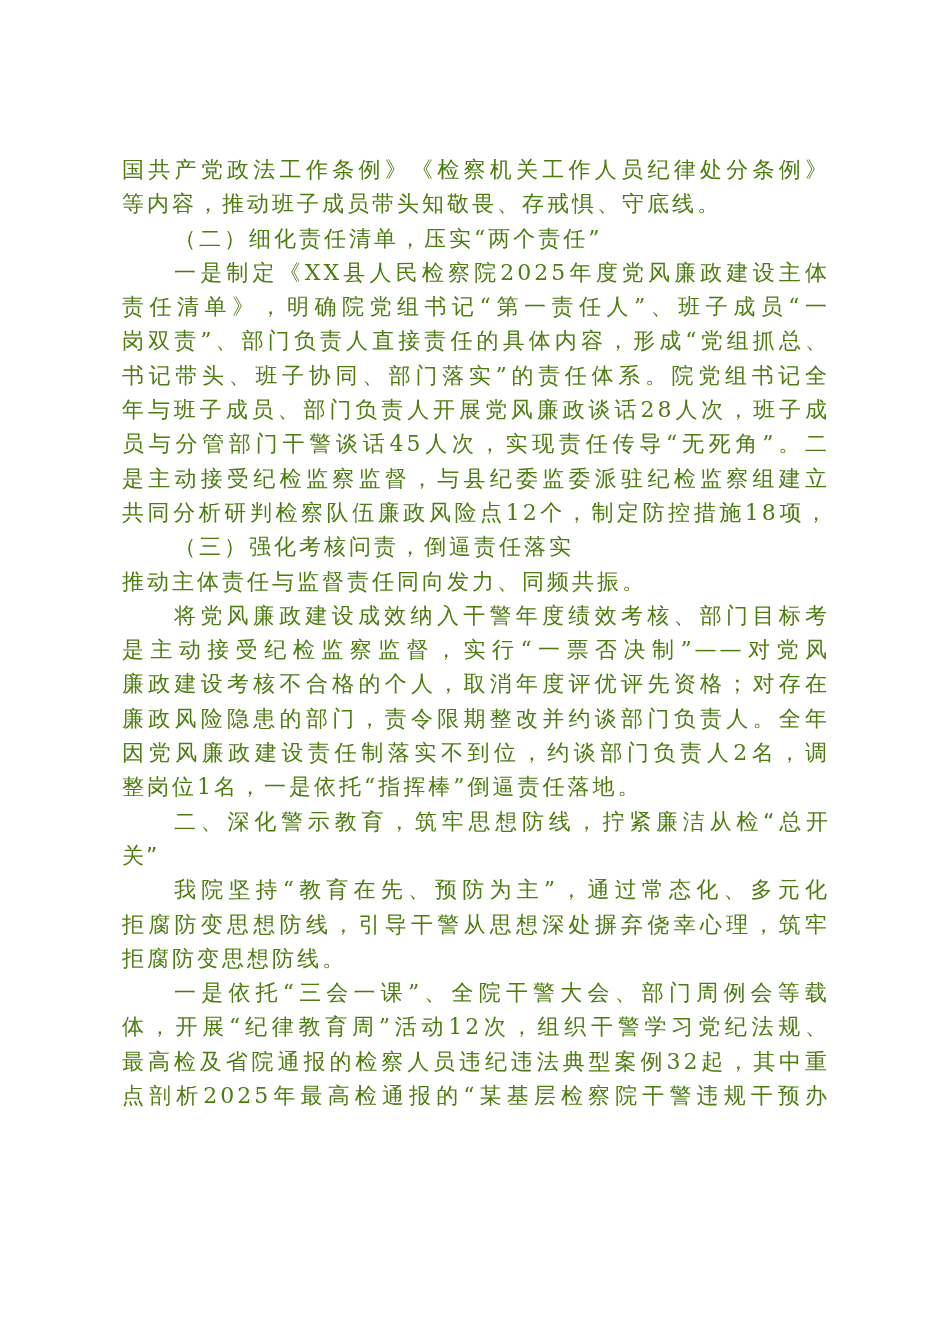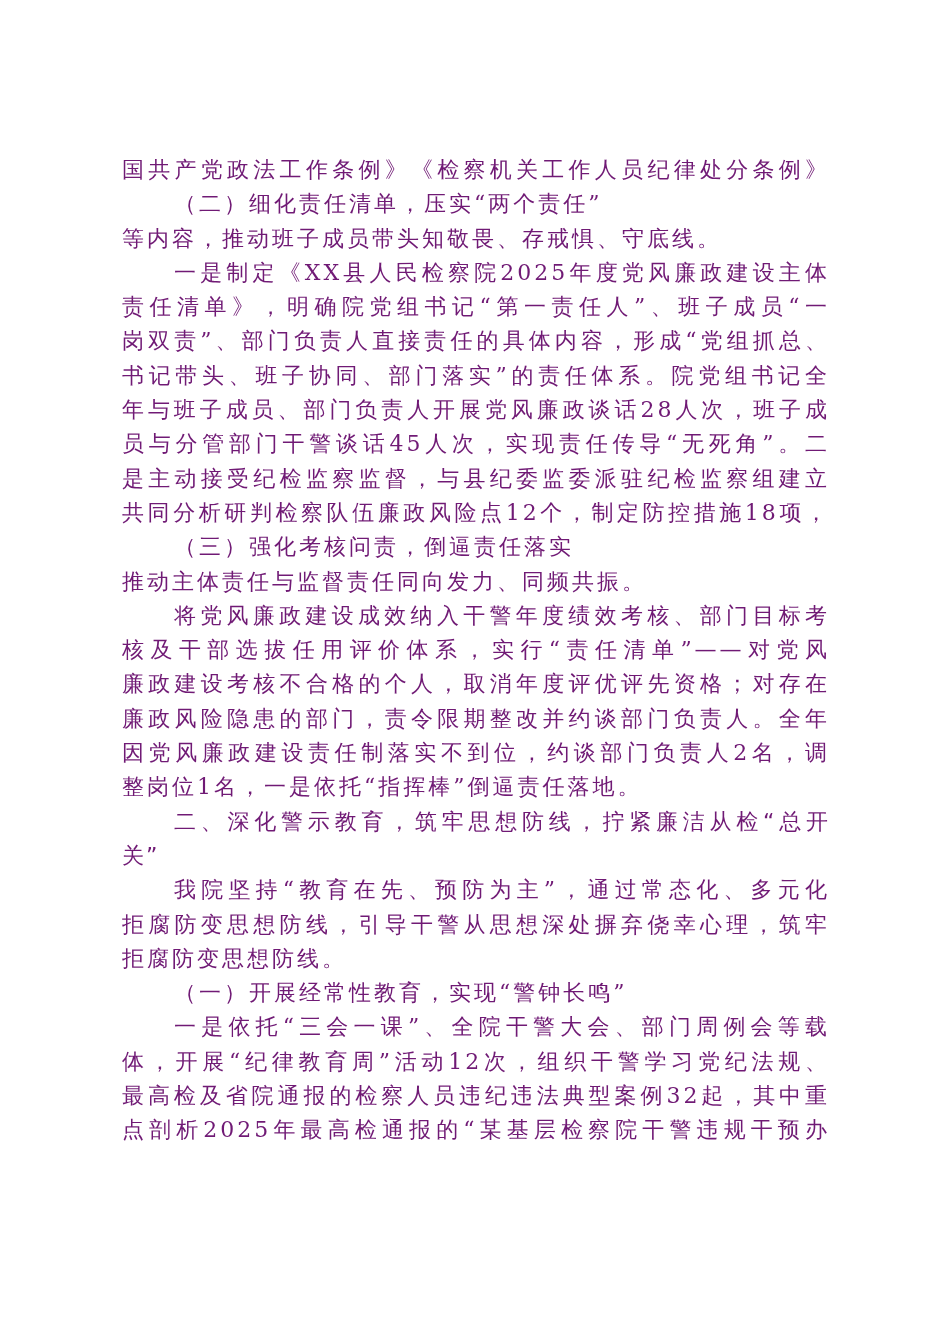--- a/index.html
+++ b/index.html
@@ -5,71 +5,70 @@
   html, body { margin: 0; padding: 0; background: #ffffff; }
   body { width: 950px; height: 1344px; position: relative; overflow: hidden; }
   .page {
     position: absolute;
     left: 122px;
     top: 153px;
     width: 708px;
     font-family: "DejaVu Serif", "Liberation Serif", serif;
     font-size: 22px;
     line-height: 34.3px;
-    color: #701a75;
+    color: #4d7c0f;
   }
   .line {
     display: block;
     height: 34.3px;
     white-space: nowrap;
     text-align: justify;
     text-align-last: justify;
     letter-spacing: 3px;
   }
   .line.last { text-align-last: left; }
   .indent { padding-left: 52px; }
   .sub-heading { font-weight: normal; }
   .main-heading { font-family: "DejaVu Sans", "Liberation Sans", sans-serif; font-weight: normal; letter-spacing: 2px; }
 </style>
 </head>
 <body>
 
 <div class="page">
 
   <span class="line">国共产党政法工作条例》《检察机关工作人员纪律处分条例》</span>
+  <span class="line last">等内容，推动班子成员带头知敬畏、存戒惧、守底线。</span>
+
   <span class="line last indent sub-heading">（二）细化责任清单，压实“两个责任”</span>
-
-  <span class="line last">等内容，推动班子成员带头知敬畏、存戒惧、守底线。</span>
 
   <span class="line indent">一是制定《XX县人民检察院2025年度党风廉政建设主体</span>
   <span class="line">责任清单》，明确院党组书记“第一责任人”、班子成员“一</span>
   <span class="line">岗双责”、部门负责人直接责任的具体内容，形成“党组抓总、</span>
   <span class="line">书记带头、班子协同、部门落实”的责任体系。院党组书记全</span>
   <span class="line">年与班子成员、部门负责人开展党风廉政谈话28人次，班子成</span>
   <span class="line">员与分管部门干警谈话45人次，实现责任传导“无死角”。二</span>
   <span class="line">是主动接受纪检监察监督，与县纪委监委派驻纪检监察组建立</span>
   <span class="line">共同分析研判检察队伍廉政风险点12个，制定防控措施18项，</span>
   <span class="line last indent sub-heading">（三）强化考核问责，倒逼责任落实</span>
 
   <span class="line last">推动主体责任与监督责任同向发力、同频共振。</span>
 
   <span class="line indent">将党风廉政建设成效纳入干警年度绩效考核、部门目标考</span>
-  <span class="line">核及干部选拔任用评价体系，实行“责任清单”——对党风</span>
+  <span class="line">是主动接受纪检监察监督，实行“一票否决制”——对党风</span>
   <span class="line">廉政建设考核不合格的个人，取消年度评优评先资格；对存在</span>
   <span class="line">廉政风险隐患的部门，责令限期整改并约谈部门负责人。全年</span>
   <span class="line">因党风廉政建设责任制落实不到位，约谈部门负责人2名，调</span>
   <span class="line last">整岗位1名，一是依托“指挥棒”倒逼责任落地。</span>
 
   <span class="line indent main-heading">二、深化警示教育，筑牢思想防线，拧紧廉洁从检“总开</span>
   <span class="line last main-heading">关”</span>
 
   <span class="line indent">我院坚持“教育在先、预防为主”，通过常态化、多元化</span>
   <span class="line">拒腐防变思想防线，引导干警从思想深处摒弃侥幸心理，筑牢</span>
   <span class="line last">拒腐防变思想防线。</span>
 
-  <span class="line last indent sub-heading">（一）开展经常性教育，实现“警钟长鸣”</span>
 
   <span class="line indent">一是依托“三会一课”、全院干警大会、部门周例会等载</span>
   <span class="line">体，开展“纪律教育周”活动12次，组织干警学习党纪法规、</span>
   <span class="line">最高检及省院通报的检察人员违纪违法典型案例32起，其中重</span>
   <span class="line">点剖析2025年最高检通报的“某基层检察院干警违规干预办</span>
 
 </div>
 
 </body></html>

